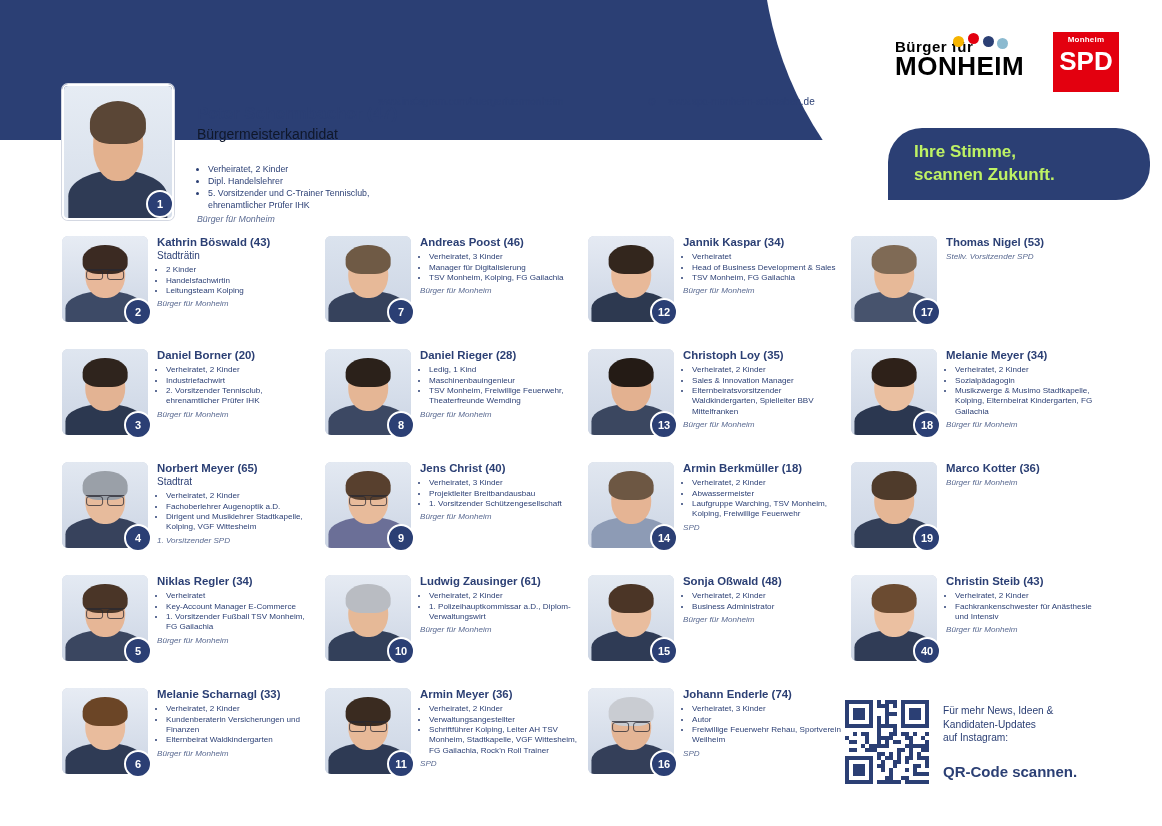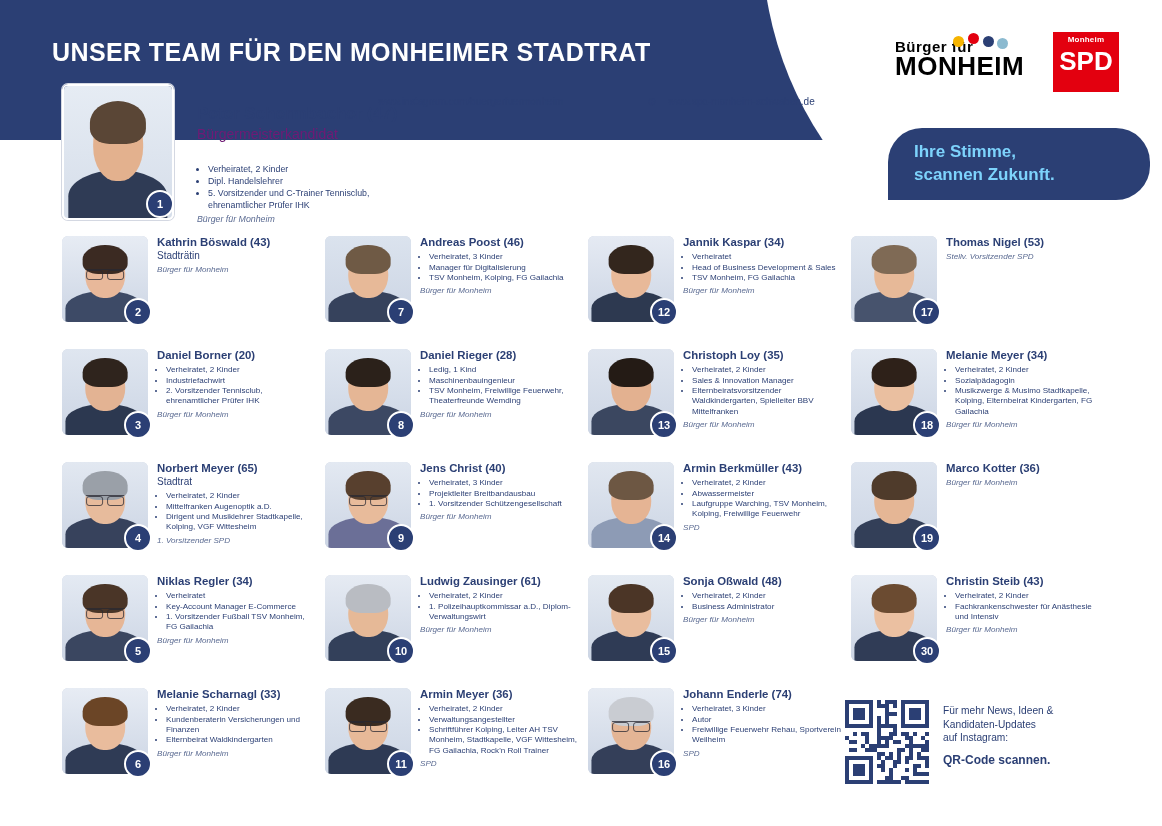--- a/index.html
+++ b/index.html
@@ -46,41 +46,41 @@
   .logo-spd{
     position:absolute;left:1053px;top:32px;width:66px;height:60px;background:#e3000f;color:#fff;
     text-align:center;
   }
   .logo-spd .top{font-size:8px;font-weight:bold;padding-top:3px;letter-spacing:.2px;}
   .logo-spd .big{font-size:26px;font-weight:bold;line-height:26px;padding-top:4px;}
 
   
   .claim{
     position:absolute;left:888px;top:128px;width:262px;height:72px;
-    background:#2b3f74;color:#7dd3fc;
+    background:#2b3f74;color:#bef264;
     border-radius:34px 34px 34px 0;
     padding:12px 0 0 26px;
     box-sizing:border-box;
     font-size:17px;font-weight:bold;line-height:23px;
   }
 
   
   .top-card{
     position:absolute;left:62px;top:84px;width:820px;height:140px;
   }
   .top-photo{
     position:absolute;left:0;top:0;width:108px;height:132px;border-radius:6px;overflow:hidden;
     border:2px solid #ffffff;
     box-shadow:0 0 0 1px #d4d8e2;
   }
   .top-name{
     position:absolute;left:135px;top:20px;font-size:17px;font-weight:bold;color:#2b3f74;
   }
   .top-role{
-    position:absolute;left:135px;top:42px;font-size:14px;color:#701a75;
+    position:absolute;left:135px;top:42px;font-size:14px;color:#0f172a;
   }
   .top-bullets{
     position:absolute;left:135px;top:80px;width:230px;font-size:8.8px;color:#2b3f74;line-height:11.6px;
   }
   .top-bullets li{margin:0 0 .5px 0;}
   .top-bullets ul{margin:0;padding-left:11px;}
   .top-party{font-style:italic;color:#5b6b92;margin-top:3px;padding-left:0;}
 
   .contact{
     position:absolute;left:352px;top:92px;width:520px;height:22px;
@@ -133,32 +133,31 @@
   .face .glasses{position:absolute;left:50%;top:38%;width:44%;height:10%;transform:translateX(-50%);border-top:1.5px solid rgba(40,40,50,.75);}
   .face .glasses:before,.face .glasses:after{content:"";position:absolute;top:0;width:40%;height:100%;border:1.5px solid rgba(40,40,50,.75);border-radius:3px;}
   .face .glasses:before{left:0;}
   .face .glasses:after{right:0;}
 
   
   .qr-block{position:absolute;left:845px;top:700px;width:260px;height:100px;}
   .qr{position:absolute;left:0;top:0;width:84px;height:84px;background:#ffffff;}
   .qr .cell{position:absolute;background:#2b3f74;}
   .qr-text{position:absolute;left:98px;top:4px;width:160px;font-size:10.2px;color:#2b3f74;line-height:13.5px;}
-  .qr-text .b{font-weight:bold;margin-top:9px;display:block;font-size:12px;}
+  .qr-text .b{font-weight:bold;margin-top:20px;display:block;font-size:15px;}
 </style>
 </head>
 <body>
 
 <div class="page">
 
   <div class="header-band">
     <div class="curve"></div>
   </div>
 
-  <div class="header-title">UNSER TEAM FÜR DEN MONHEIMER STADTRAT</div>
 
   <div class="logo-buerger">
     <div class="line1">Bürger      für</div>
     <div class="logo-dots">
       <span style="left:0;top:0;background:#f6b400;"></span>
       <span style="left:15px;top:-3px;background:#e3000f;"></span>
       <span style="left:30px;top:0;background:#2b3f74;"></span>
       <span style="left:44px;top:2px;background:#8bbad0;"></span>
     </div>
     <div class="line2">MONHEIM</div>
@@ -219,20 +218,25 @@
         <div class="shoulders" style="background:#3d4a66;"></div>
         <div class="head" style="background:#e8b89a;"></div>
         <div class="hair" style="background:#3b2a22;"></div>
         <div class="glasses"></div>
       </div>
     </div>
     <div class="badge">2</div>
     <div class="info">
       <div class="nm">Kathrin Böswald (43)</div>
       <div class="rl">Stadträtin</div>
+      <ul>
+            <li>2 Kinder</li>
+            <li>Handelsfachwirtin</li>
+            <li>Leitungsteam Kolping</li>
+          </ul>
       <div class="party">Bürger für Monheim</div>
     </div>
       </div>
       <div class="card" style="left: 0px; top: 113px;">
     <div class="photo">
       <div class="face">
         <div class="bg" style="background:linear-gradient(#dfe6f0, #ccd5e4);"></div>
         <div class="shoulders" style="background:#2c3850;"></div>
         <div class="head" style="background:#e3b393;"></div>
         <div class="hair" style="background:#2f241d;"></div>
@@ -260,21 +264,21 @@
         <div class="hair" style="background:#9aa0a8;"></div>
         <div class="glasses"></div>
       </div>
     </div>
     <div class="badge">4</div>
     <div class="info">
       <div class="nm">Norbert Meyer (65)</div>
       <div class="rl">Stadtrat</div>
       <ul>
             <li>Verheiratet, 2 Kinder</li>
-            <li>Mittelfranken Augenoptik a.D.</li>
+            <li>Fachoberlehrer Augenoptik a.D.</li>
             <li>Dirigent und Musiklehrer Stadtkapelle, Kolping, VGF Wittesheim</li>
           </ul>
       <div class="party">1. Vorsitzender SPD</div>
     </div>
       </div>
       <div class="card" style="left: 0px; top: 339px;">
     <div class="photo">
       <div class="face">
         <div class="bg" style="background:linear-gradient(#e4eaf3, #ccd5e4);"></div>
         <div class="shoulders" style="background:#3a4660;"></div>
@@ -475,21 +479,21 @@
       <div class="face">
         <div class="bg" style="background:linear-gradient(#e1e7f0, #ccd5e4);"></div>
         <div class="shoulders" style="background:#8d9bb5;"></div>
         <div class="head" style="background:#e5b494;"></div>
         <div class="hair" style="background:#6d5743;"></div>
 
       </div>
     </div>
     <div class="badge">14</div>
     <div class="info">
-      <div class="nm">Armin Berkmüller (43)</div>
+      <div class="nm">Armin Berkmüller (18)</div>
 
       <ul>
             <li>Verheiratet, 2 Kinder</li>
             <li>Abwassermeister</li>
             <li>Laufgruppe Warching, TSV Monheim, Kolping, Freiwillige Feuerwehr</li>
           </ul>
       <div class="party">SPD</div>
     </div>
       </div>
       <div class="card" style="left: 526px; top: 339px;">
@@ -594,21 +598,21 @@
       <div class="card" style="left: 789px; top: 339px;">
     <div class="photo">
       <div class="face">
         <div class="bg" style="background:linear-gradient(#e7ecf4, #ccd5e4);"></div>
         <div class="shoulders" style="background:#303c56;"></div>
         <div class="head" style="background:#ebc0a1;"></div>
         <div class="hair" style="background:#6b4b31;"></div>
 
       </div>
     </div>
-    <div class="badge">30</div>
+    <div class="badge">40</div>
     <div class="info">
       <div class="nm">Christin Steib (43)</div>
 
       <ul>
             <li>Verheiratet, 2 Kinder</li>
             <li>Fachkrankenschwester für Anästhesie und Intensiv</li>
           </ul>
       <div class="party">Bürger für Monheim</div>
     </div>
       </div>

